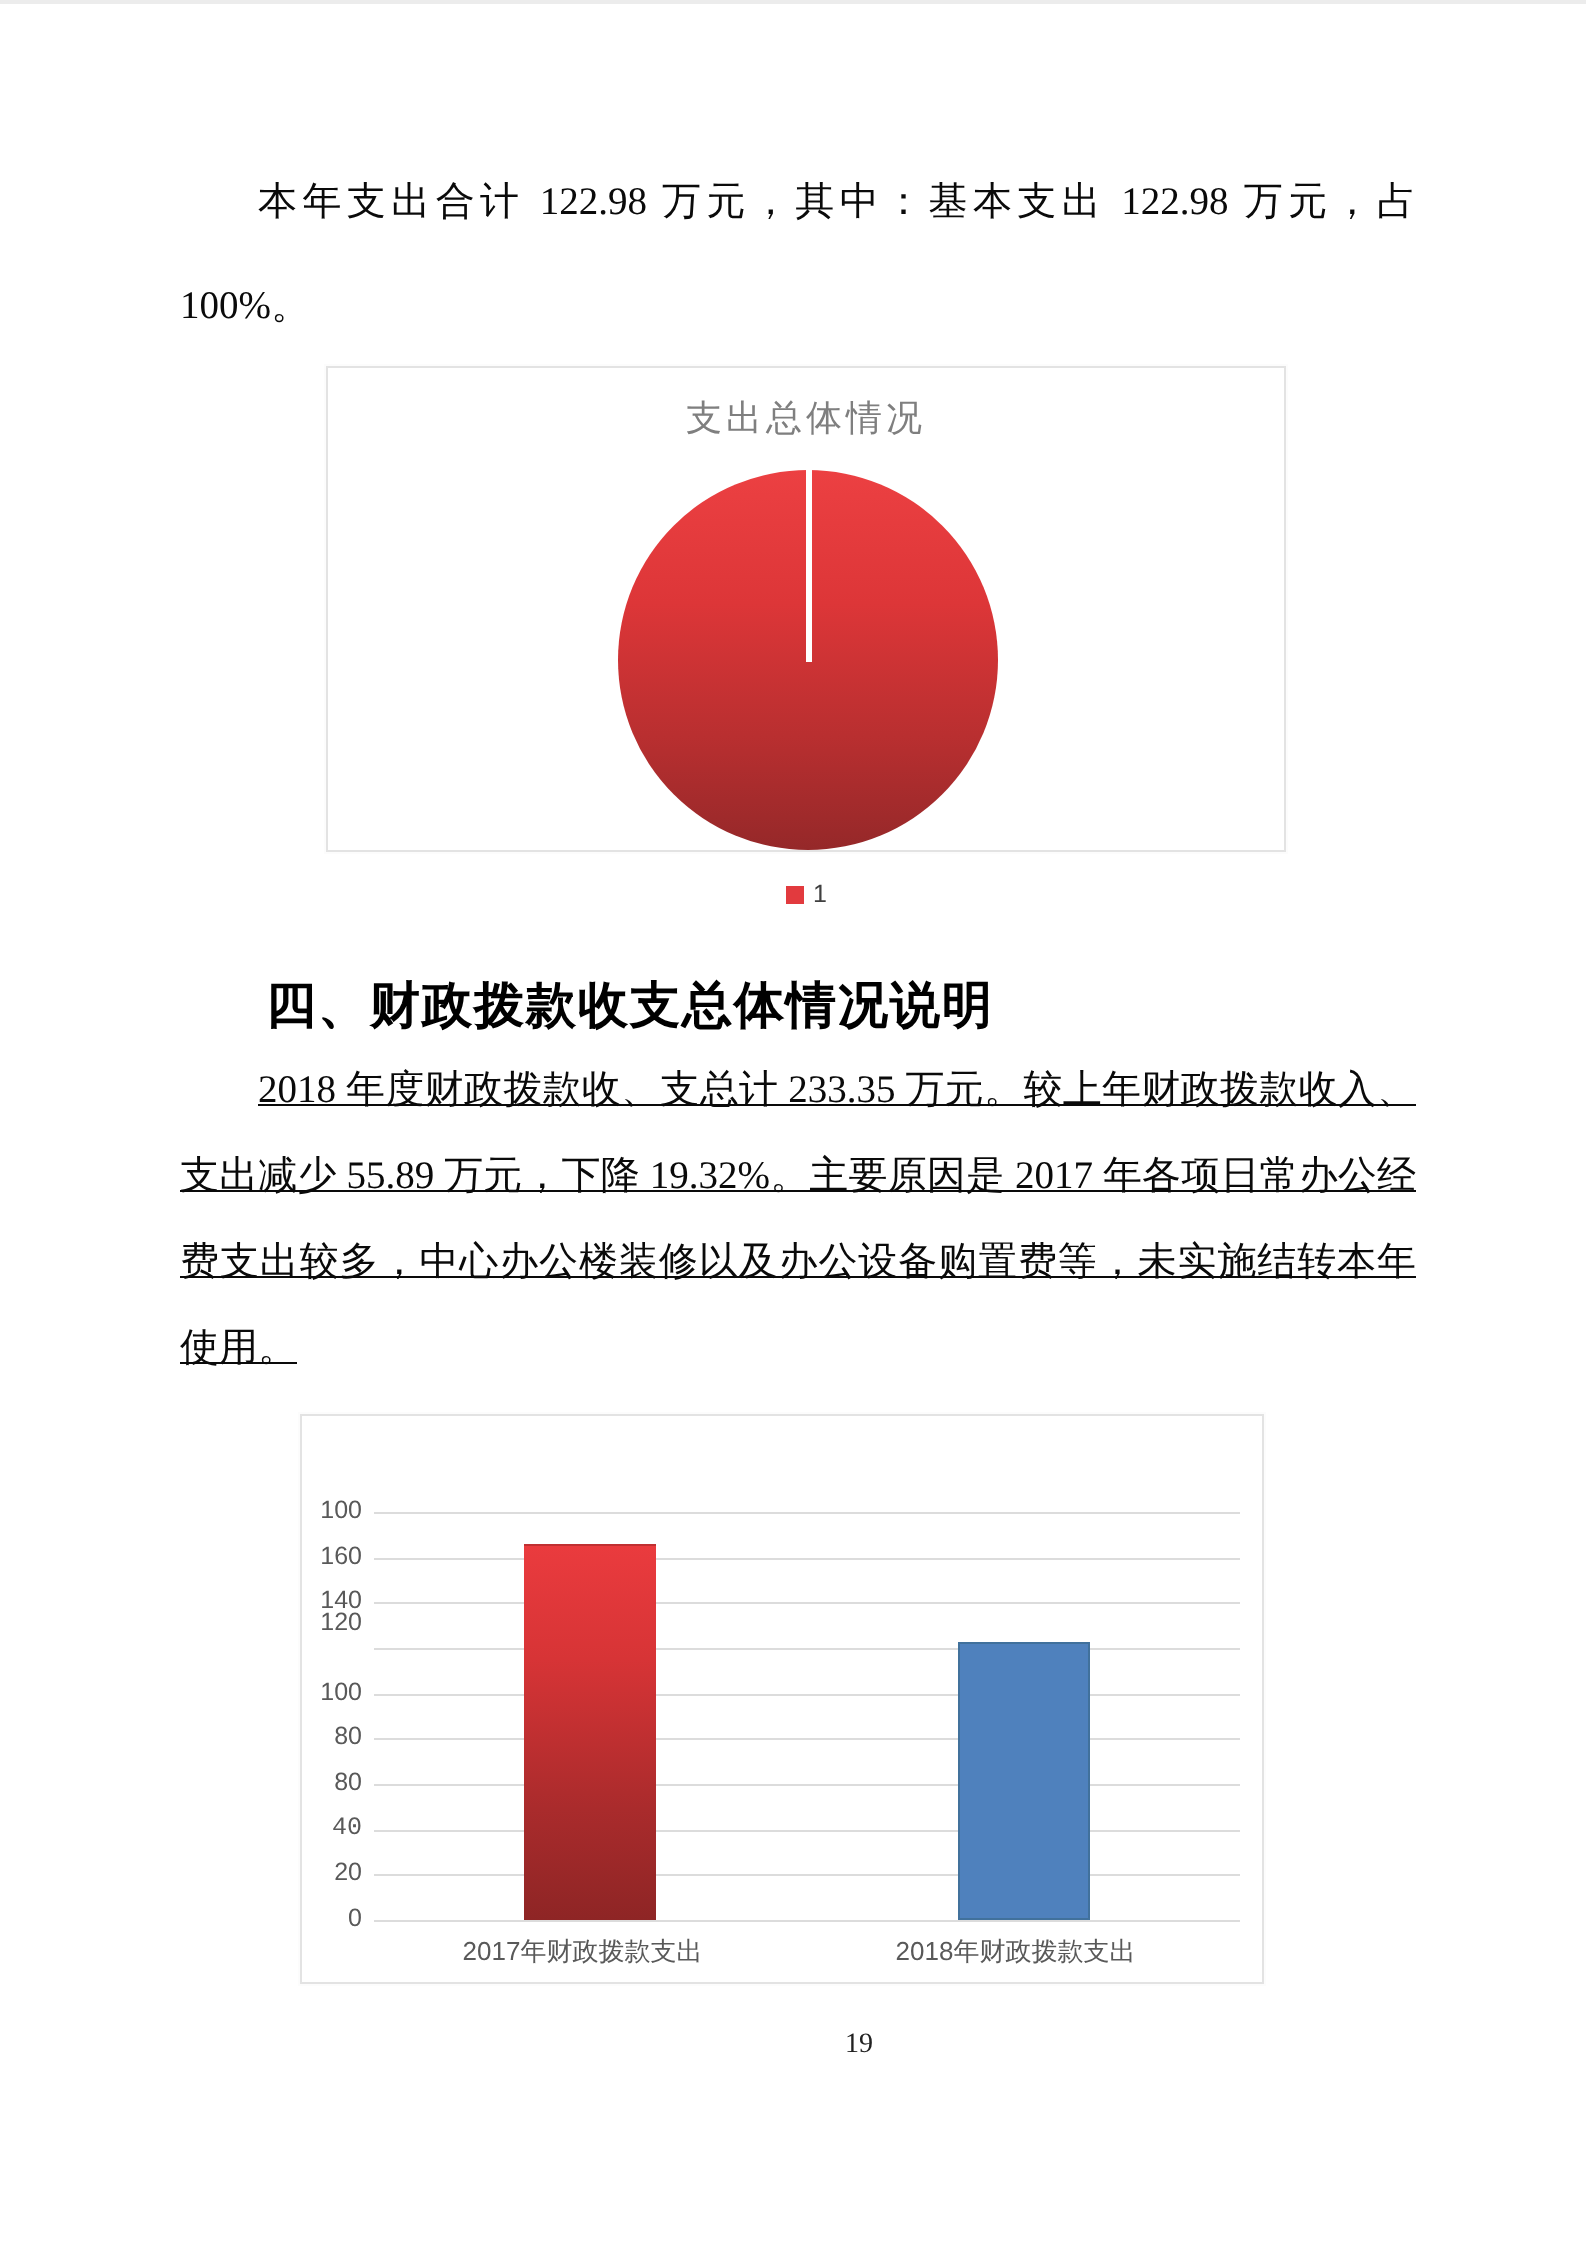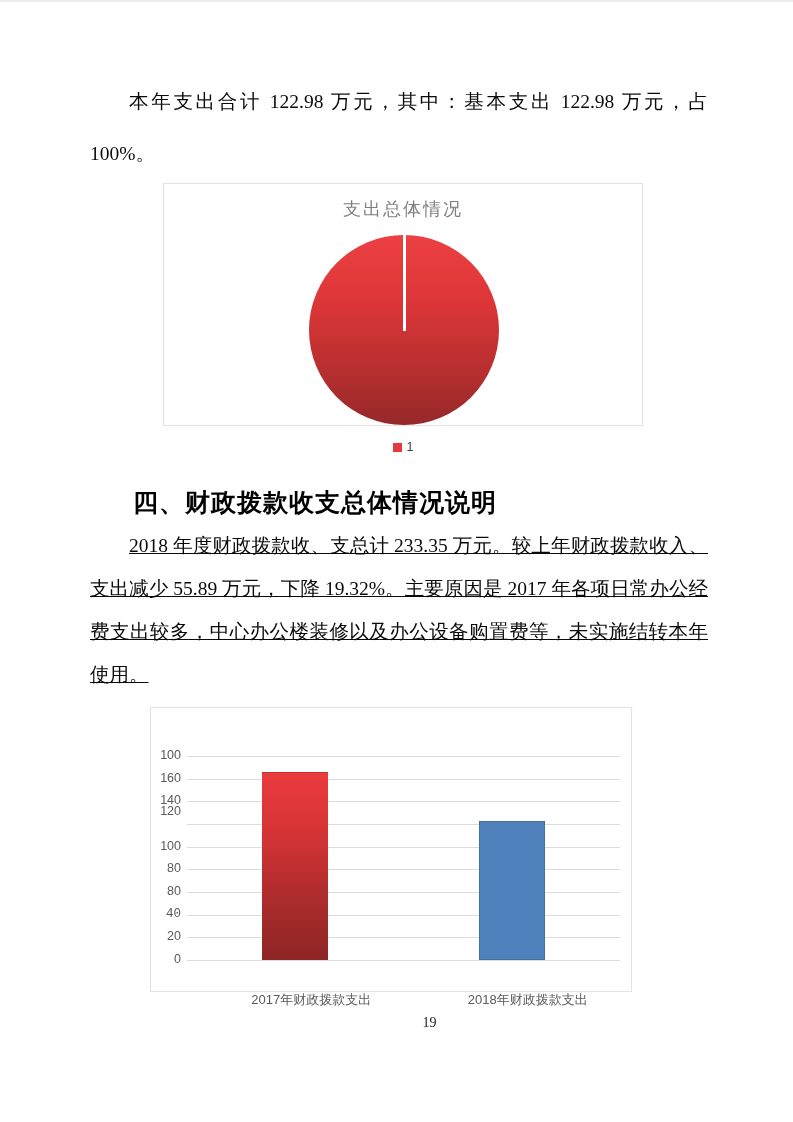--- a/index.html
+++ b/index.html
@@ -93,23 +93,22 @@
     color: #595959;
   }
   .bar { position: absolute; bottom: 0; width: 66px; }
   .bar.c0 {
     background: linear-gradient(to bottom, #ea3b3e 0%, #d73436 30%, #aa2b2c 70%, #8e2525 100%);
     border-top: 1px solid #c03032;
   }
   .bar.c1 { background: #4f81bd; border: 1px solid #41719c; }
   #bar-x-labels {
     position: absolute;
-    left: 52px; top: 259px; width: 433px;
+    left: 32px; top: 259px; width: 433px;
     display: flex;
-    margin-top: 24px;
   }
   #bar-x-labels span {
     flex: 1;
     text-align: center;
     font-family: "Liberation Sans", "DejaVu Sans", sans-serif;
     font-size: 13px;
     color: #595959;
   }
   #page-number {
     position: absolute;

